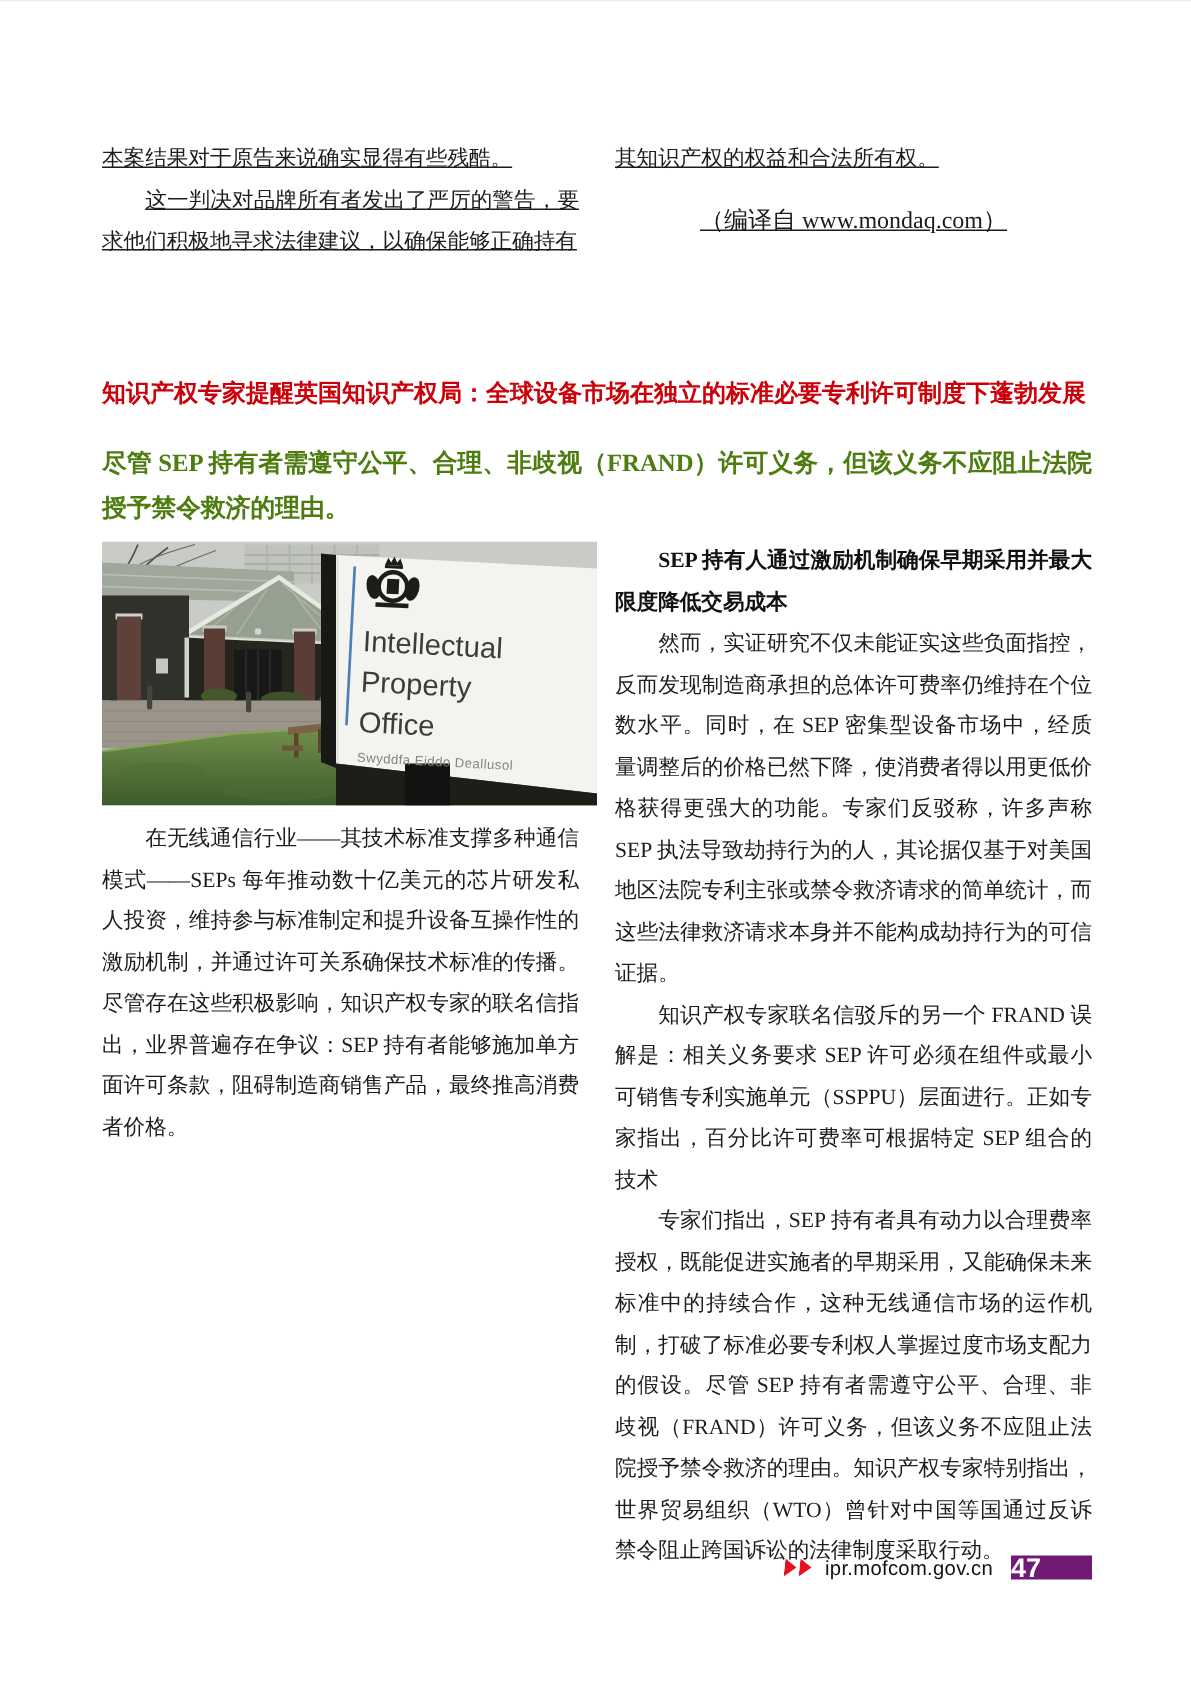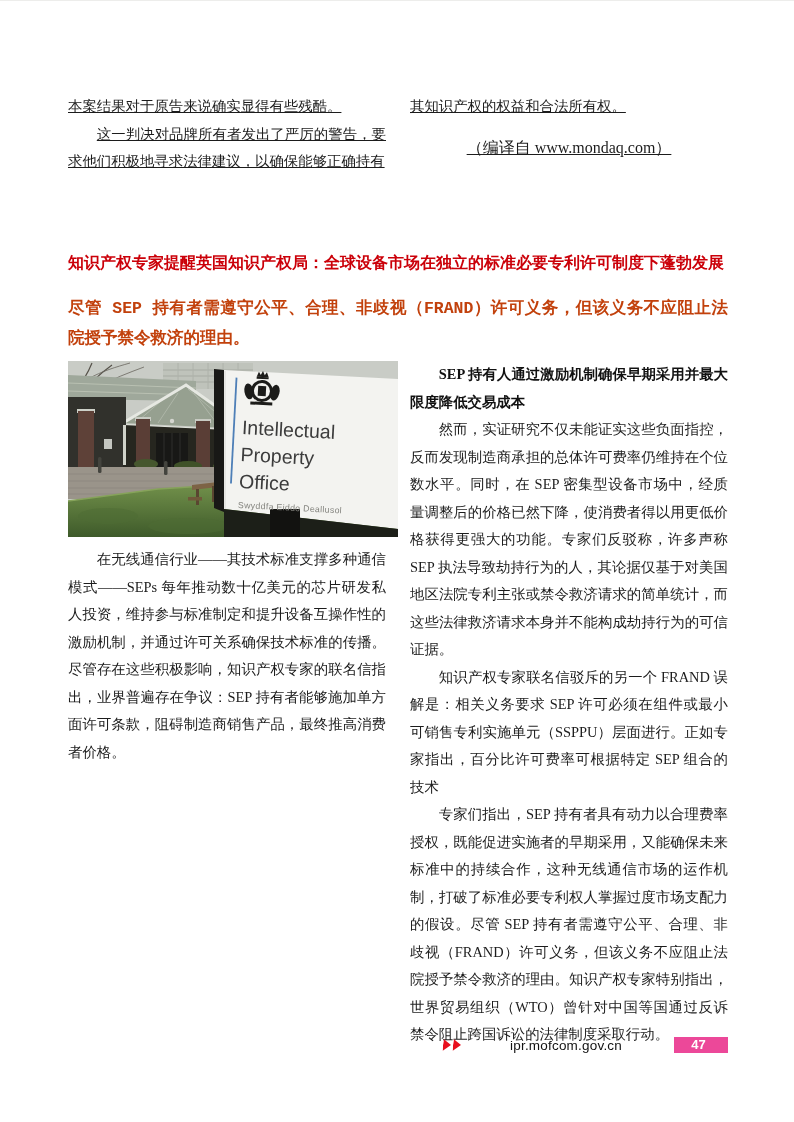--- a/index.html
+++ b/index.html
@@ -20,50 +20,49 @@
   .source-line{text-align:center;margin-top:13px;font-size:16px;line-height:27.5px;}
 
   
   .headline{
     position:absolute;top:221px;left:68px;width:660px;
     font-family:"Liberation Sans","DejaVu Sans",sans-serif;
     font-weight:700;font-size:16px;line-height:42px;color:#cb0009;text-align:left;margin-top:20px;
   }
   .subhead{
     position:absolute;top:293px;left:68px;width:660px;
-    font-family:Liberation Mono, monospace;
-    font-weight:700;font-size:16.5px;line-height:30px;color:#c2410c;text-align:justify;
+    font-family:Liberation Serif, serif;
+    font-weight:700;font-size:16.5px;line-height:30px;color:#4d7c0f;text-align:justify;
   }
 
   
   .body-cols{position:absolute;top:360px;left:68px;width:660px;display:flex;gap:24px;}
   .col-left{width:318px;}
   .col-right{width:318px;}
   .photo-svg{display:block;width:330px;height:176px;}
   .col-left p:first-of-type{margin-top:9px;}
   .right-heading{
     font-family:Liberation Serif, serif;
     font-weight:700;font-size:14.4px;line-height:27.5px;color:#111;
     text-indent:2em;text-align:justify;margin:0;
   }
 
   
   .footer{
     position:absolute;top:1035px;left:0;width:728px;height:18px;
     display:flex;justify-content:flex-end;align-items:center;
     font-family:"Liberation Sans","DejaVu Sans",sans-serif;
-    gap:40px;
   }
   .chev-wrap{display:flex;align-items:center;margin-right:7px;}
   .chev{width:8px;height:12px;background:#e8101e;margin-right:2px;
         clip-path:polygon(0 0,100% 50%,0 100%);transform:skewX(-6deg);}
   .site{font-size:13.5px;color:#111;letter-spacing:.2px;}
   .pagebox{
-    width:54px;height:16px;background:#ec4899;color:#fff;margin-left:12px;
-    font-size:13px;line-height:16px;font-weight:700;text-align:center;
+    width:54px;height:16px;background:#701a75;color:#fff;margin-left:12px;
+    font-size:18px;line-height:16px;font-weight:700;text-align:left;
     padding-right:5px;box-sizing:border-box;
   }
 </style>
 </head>
 <body>
 
 <div class="page">
 
   <div class="top-section cols">
     <div class="col">

